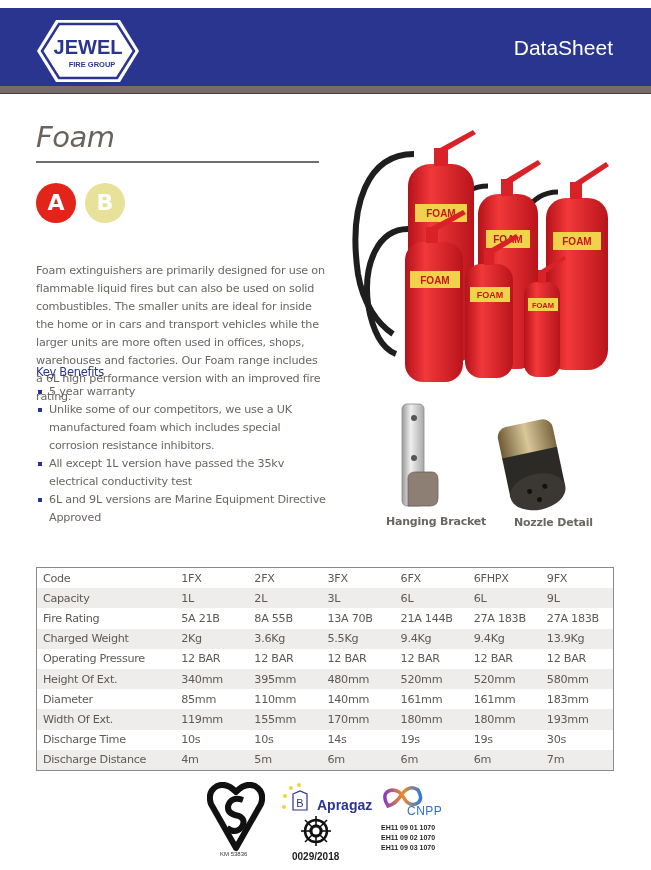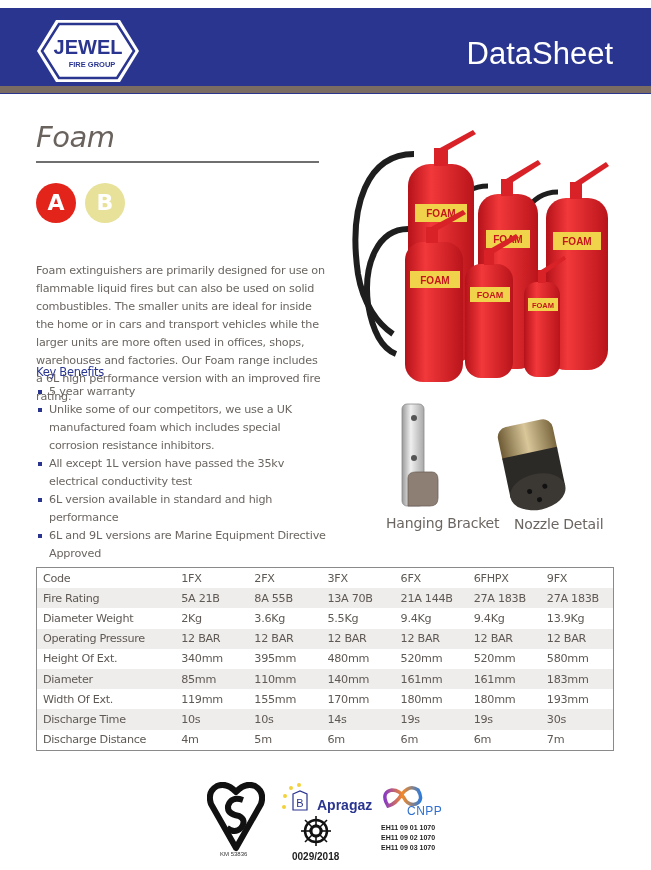--- a/index.html
+++ b/index.html
@@ -8,21 +8,21 @@
     font-family: "DejaVu Sans", "Liberation Sans", sans-serif; color: #6b6661;
   }
   .header {
     position: absolute; left: 0; top: 0; width: 651px; height: 86px; background: #2a3590; margin-top: 8px;
   }
   .header-stripe { position: absolute; left: 0; top: 86px; width: 651px; height: 7px; background: #7a6c62; }
   .logo { position: absolute; left: 36px; top: 10px; width: 104px; height: 66px; }
   .logo svg { width: 104px; height: 66px; }
   .datasheet-title {
     position: absolute; right: 38px; top: 28px; color: #ffffff;
-    font-family: "Liberation Sans", sans-serif; font-size: 31px; letter-spacing: 0px;
+    font-family: "Liberation Sans", sans-serif; font-size: 21px; letter-spacing: 0px;
   }
   .page-title {
     position: absolute; left: 36px; top: 120px; font-size: 29px; font-style: italic;
     color: #6a635d; font-family: "DejaVu Sans", sans-serif; letter-spacing: -0.5px;
   }
   .title-rule { position: absolute; left: 36px; top: 161px; width: 283px; height: 2px; background: #6f6f6f; }
   .badge {
     position: absolute; top: 183px; width: 40px; height: 40px; border-radius: 50%;
     color: #fff; font-weight: bold; font-size: 22px; text-align: center; line-height: 40px;
     font-family: "DejaVu Sans", sans-serif;
@@ -41,21 +41,21 @@
   .kb-list li {
     position: relative; padding-left: 13px; font-size: 11.2px; line-height: 18px;
     color: #6b6661; letter-spacing: -0.2px;
   }
   .kb-list li .bullet {
     position: absolute; left: 2px; top: 7px; width: 4px; height: 4px; background: #2a3590;
   }
   .product-img { position: absolute; left: 348px; top: 124px; width: 262px; height: 262px; }
   .bracket-img { position: absolute; left: 398px; top: 402px; width: 44px; height: 108px; }
   .nozzle-img { position: absolute; left: 494px; top: 416px; width: 80px; height: 96px; }
-  .caption { position: absolute; font-size: 14px; color: #6b6661; letter-spacing: -0.2px; }
+  .caption { position: absolute; font-size: 11px; color: #6b6661; letter-spacing: -0.2px; font-weight: bold; }
   .cap-bracket { left: 386px; top: 515px; }
   .cap-nozzle { left: 514px; top: 516px; }
   .spec-table {
     position: absolute; left: 36px; top: 567px; width: 578px;
     border: 1.5px solid #8a8a8a; border-collapse: collapse;
   }
   .spec-table table { width: 100%; border-collapse: collapse; }
   .spec-table td {
     height: 20.2px; font-size: 11.2px; color: #5e5954; padding: 0 0 0 6px;
     white-space: nowrap; font-family: "DejaVu Sans", sans-serif; letter-spacing: -0.3px;
@@ -88,21 +88,21 @@
 <div class="badge badge-a">A</div>
 <div class="badge badge-b">B</div>
 
 <p class="intro">Foam extinguishers are primarily designed for use on flammable liquid fires but can also be used on solid combustibles. The smaller units are ideal for inside the home or in cars and transport vehicles while the larger units are more often used in offices, shops, warehouses and factories. Our Foam range includes a 6L high performance version with an improved fire rating.</p>
 
 <div class="kb-title">Key Benefits</div>
 <ul class="kb-list">
   <li><span class="bullet"></span><span>5 year warranty</span></li>
   <li><span class="bullet"></span><span>Unlike some of our competitors, we use a UK manufactured foam which includes special corrosion resistance inhibitors.</span></li>
   <li><span class="bullet"></span><span>All except 1L version have passed the 35kv electrical conductivity test</span></li>
-  <li><span class="bullet"></span><span>6L version available in standard and high performance</span></li>
+  <li><span class="bullet"></span></li>
   <li><span class="bullet"></span><span>6L and 9L versions are Marine Equipment Directive Approved</span></li>
 </ul>
 
 <svg class="product-img" viewBox="0 0 262 262">
   <defs>
     <linearGradient id="redg" x1="0" x2="1" y1="0" y2="0">
       <stop offset="0" stop-color="#b5121a"></stop>
       <stop offset="0.35" stop-color="#f2383a"></stop>
       <stop offset="1" stop-color="#b9141b"></stop>
     </linearGradient>
@@ -190,30 +190,39 @@
       <tr>
         <td class="label">Code</td>
         <td class="val">1FX</td>
         <td class="val">2FX</td>
         <td class="val">3FX</td>
         <td class="val">6FX</td>
         <td class="val">6FHPX</td>
         <td class="val">9FX</td>
       </tr>
       <tr>
+        <td class="label">Capacity</td>
+        <td class="val">1L</td>
+        <td class="val">2L</td>
+        <td class="val">3L</td>
+        <td class="val">6L</td>
+        <td class="val">6L</td>
+        <td class="val">9L</td>
+      </tr>
+      <tr>
         <td class="label">Fire Rating</td>
         <td class="val">5A 21B</td>
         <td class="val">8A 55B</td>
         <td class="val">13A 70B</td>
         <td class="val">21A 144B</td>
         <td class="val">27A 183B</td>
         <td class="val">27A 183B</td>
       </tr>
       <tr>
-        <td class="label">Diameter Weight</td>
+        <td class="label">Charged Weight</td>
         <td class="val">2Kg</td>
         <td class="val">3.6Kg</td>
         <td class="val">5.5Kg</td>
         <td class="val">9.4Kg</td>
         <td class="val">9.4Kg</td>
         <td class="val">13.9Kg</td>
       </tr>
       <tr>
         <td class="label">Operating Pressure</td>
         <td class="val">12 BAR</td>

